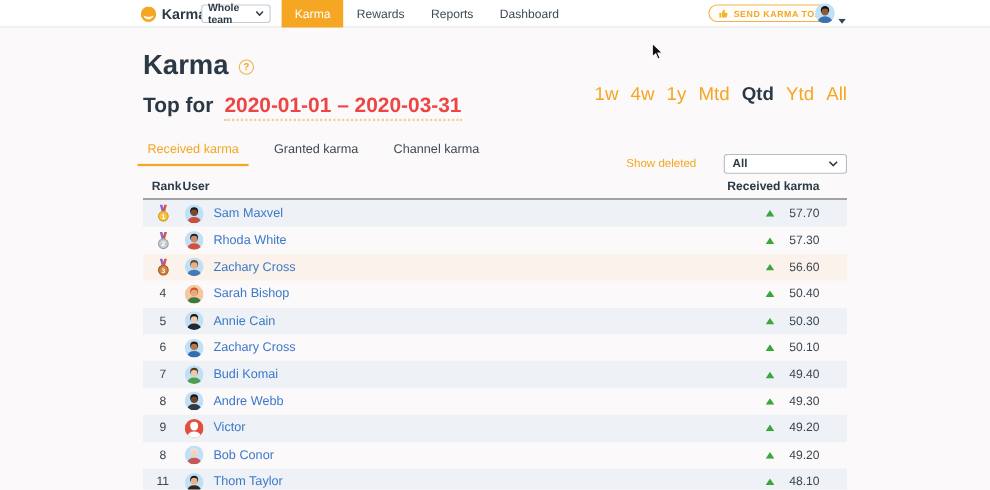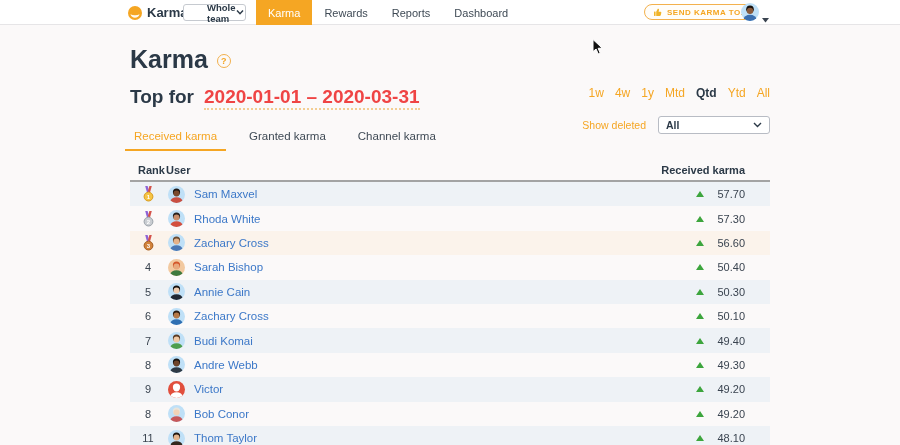--- a/index.html
+++ b/index.html
@@ -14,21 +14,21 @@
   .navbar {
     position:absolute; top:0; left:0; width:900px; height:25px;
     background:#ffffff; border-bottom:1px solid #e6e5e7; z-index:5;
   }
   .brand { position:absolute; left:128px; top:0; height:25px; display:flex; align-items:center; gap:5px; }
   .brand-text { font-size:13px; font-weight:bold; color:#2b3947; }
   .team-select {
     position:absolute; left:183px; top:4px; width:63px; height:17px;
     border:1px solid #c6cad0; border-radius:3px; background:#fff;
     display:flex; align-items:center; justify-content:space-between;
-    font-size:9.5px; font-weight:bold; color:#2b3947; padding:0 23px; cursor:pointer;
+    font-size:9.5px; font-weight:bold; color:#2b3947; padding:0 5px; cursor:pointer;
   }
   .nav-links { position:absolute; left:256px; top:0; height:25px; display:flex; align-items:stretch; }
   .nav-item {
     display:flex; align-items:center; padding:0 12px;
     font-size:11px; color:#3f4a55; cursor:pointer;
   }
   .nav-item.active { background:#f5a623; color:#ffffff; }
   .send-btn {
     position:absolute; left:644px; top:4px; height:16px;
     border:1px solid #f3b14d; border-radius:8px; background:#fffdf9;
@@ -44,28 +44,28 @@
     width:14px; height:14px; border:1.5px solid #f2b círculo04c; border:1.5px solid #f2b04c; border-radius:50%;
     color:#f5a623; font-size:9px; font-weight:bold;
     display:flex; align-items:center; justify-content:center; cursor:pointer; margin-top:3px;
   }
   .period-row { position:absolute; left:130px; top:86px; display:flex; align-items:baseline; gap:10px; }
   .period-label { font-size:19px; font-weight:bold; color:#2b3947; }
   .period-value {
     font-size:19px; font-weight:bold; color:#ef4444;
     border-bottom:2px dotted #f3cd92; cursor:pointer; text-decoration:none;
   }
-  .time-filters { position:absolute; right:130px; top:86px; display:flex; gap:11px; font-size:12px; }
+  .time-filters { position:absolute; right:130px; top:76px; display:flex; gap:11px; font-size:17px; }
   .time-filter { color:#f5a623; cursor:pointer; }
   .time-filter.active { color:#2b3947; font-weight:bold; cursor:default; }
   
   .tabs { position:absolute; left:125px; top:130px; display:flex; }
   .tab { font-size:11.5px; color:#3f4a55; padding:0 9px 7px 9px; margin-right:14px; cursor:pointer; border-bottom:2px solid transparent; }
   .tab.active { color:#f5a623; border-bottom:2px solid #f5a623; }
-  .show-deleted { position:absolute; right:130px; top:116px; display:flex; align-items:center; gap:12px; }
+  .show-deleted { position:absolute; right:130px; top:140px; display:flex; align-items:center; gap:25px; }
   .show-deleted-label { font-size:10.5px; color:#f5a623; }
   .select-box {
     width:112px; height:18px; background:#fff; border:1px solid #b8bcc4; border-radius:3px;
     display:flex; align-items:center; justify-content:space-between; padding:0 7px;
     font-size:10.5px; font-weight:bold; color:#2b3947; cursor:pointer;
   }
   
   .table { position:absolute; left:130px; top:160px; width:640px; }
   .thead {
     display:flex; align-items:center; height:22px;

